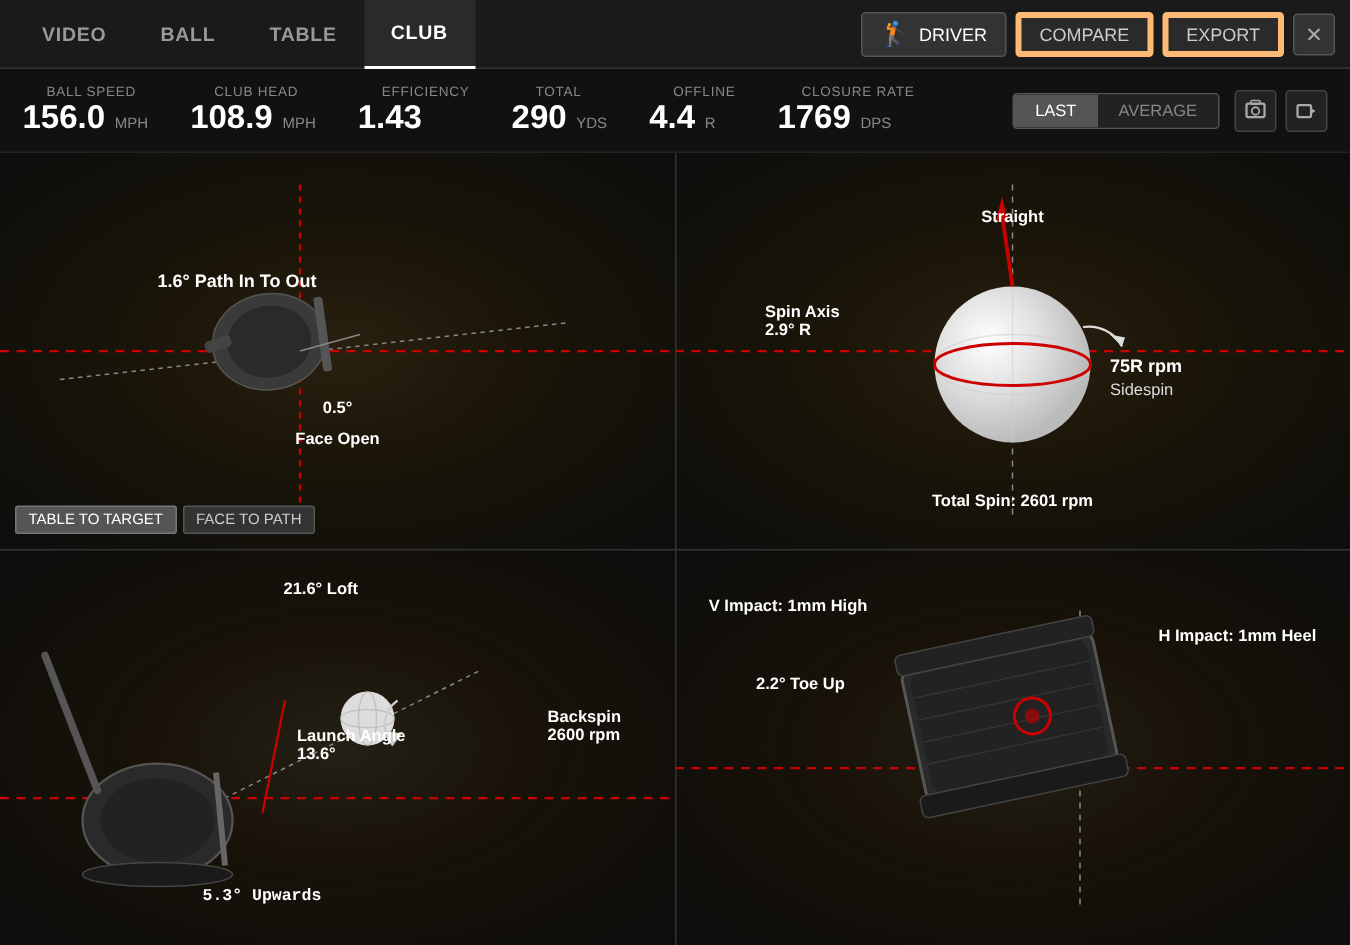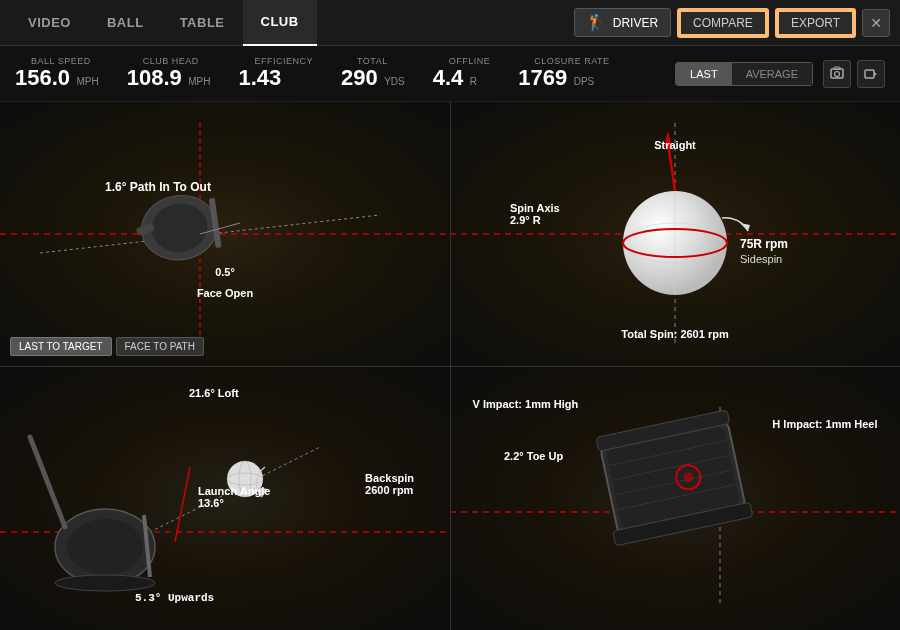--- a/index.html
+++ b/index.html
@@ -346,21 +346,21 @@
     </svg>
 
     <div class="annotation" style="left:50%;top:62%;transform:translateX(-50%);">
       <span>0.5°</span>
     </div>
     <div class="annotation" style="left:50%;top:70%;transform:translateX(-50%);">
       <span>Face Open</span>
     </div>
 
     <div class="face-buttons">
-      <div class="face-btn active">LAST TO TARGET</div>
+      <div class="face-btn active">TABLE TO TARGET</div>
       <div class="face-btn">FACE TO PATH</div>
     </div>
   </div>
 
   <div class="quadrant q2">
     <svg width="100%" height="100%" style="position:absolute;top:0;left:0;" viewBox="0 0 450 262">
 
       <line x1="0" y1="131" x2="450" y2="131" stroke="#c00" stroke-width="1.5" stroke-dasharray="6,5"></line>
 
       <line x1="225" y1="20" x2="225" y2="242" stroke="#888" stroke-width="1" stroke-dasharray="4,4"></line>

